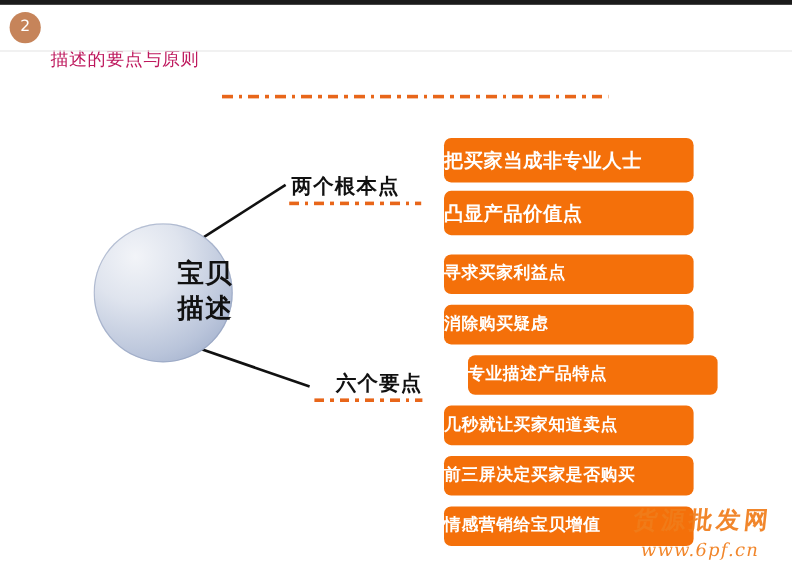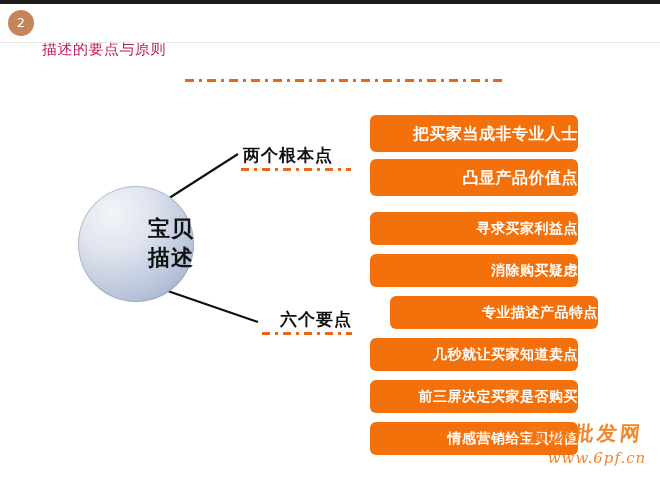--- a/index.html
+++ b/index.html
@@ -132,21 +132,21 @@
   #branch-underline-2 { left: 262px; top: 332px; width: 90px; }
 
   
   .obox {
     position: absolute;
     left: 370px;
     width: 208px;
     background: #f4700a;
     border-radius: 6px;
     color: #ffffff;
-    text-align: right;
+    text-align: left;
     font-weight: bold;
     letter-spacing: 0.5px;
     box-sizing: border-box;
   }
   .obox-big {
     height: 37px;
     line-height: 37px;
     font-size: 16px;
   }
   .obox-small {
@@ -173,21 +173,20 @@
   }
   .wm-url {
     margin-top: 2px;
     font-size: 15px;
     color: #f07c1a;
     font-style: italic;
     letter-spacing: 1px;
     font-family: "DejaVu Serif", "Liberation Serif", serif;
     opacity: 0.92;
     padding-left: 6px;
-    text-align: center;
   }
 </style>
 </head>
 <body>
 
 <div id="slide">
 
   <div class="topbar"></div>
 
   <div class="header">

